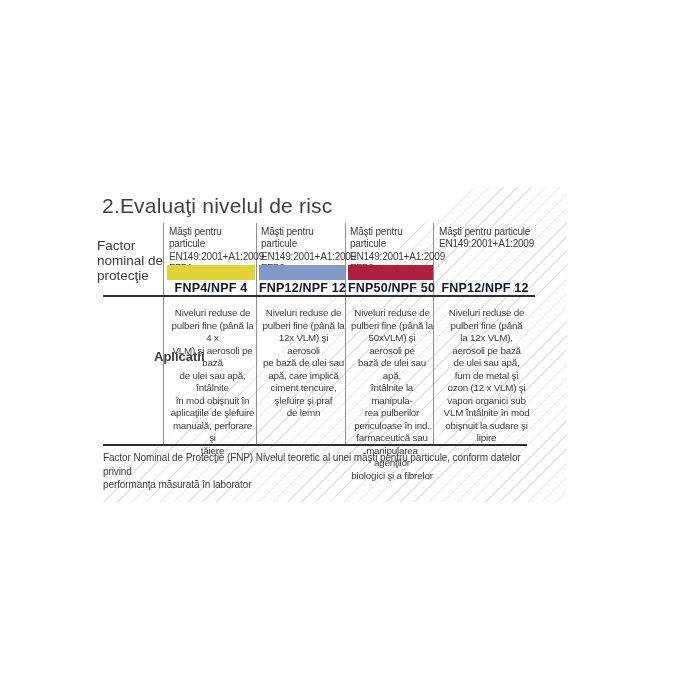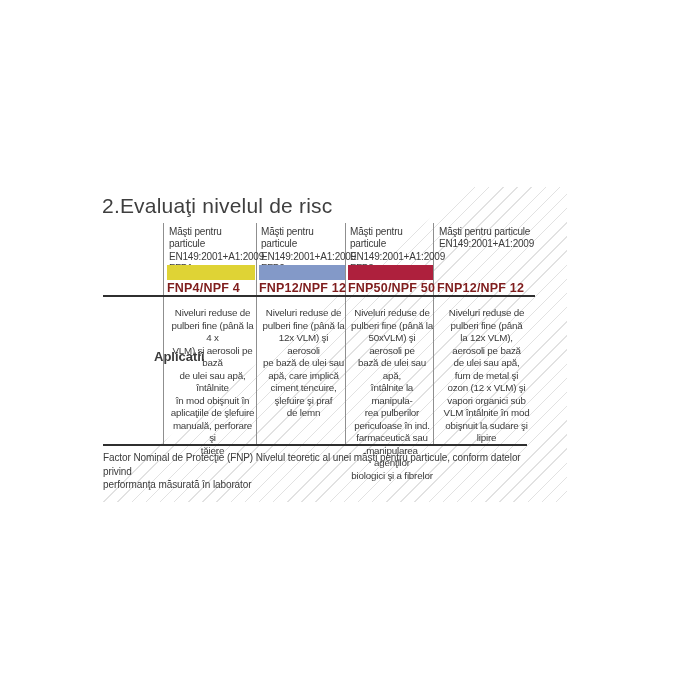--- a/index.html
+++ b/index.html
@@ -33,41 +33,44 @@
   .c1{left:259px;width:86px;}
   .c2{left:348px;width:85px;}
   .c3{left:437px;width:96px;}
   .colheader{
     position:absolute;left:2px;top:0;right:0;
     font-size:10px;line-height:12.3px;white-space:pre-line;letter-spacing:-0.2px;
   }
   .bar{position:absolute;left:0;top:39px;width:100%;height:15px;}
   .fnp{
     position:absolute;left:0;top:55px;width:100%;
-    font-size:12.5px;font-weight:700;text-align:left;letter-spacing:0.2px;color:#7f1d1d;
+    font-size:12.5px;font-weight:700;text-align:center;letter-spacing:0.2px;color:#0f172a;
     white-space:nowrap;
   }
   .app{
     position:absolute;left:3px;top:81px;right:0;
     font-size:9.8px;line-height:12.5px;white-space:pre-line;letter-spacing:-0.2px;text-align:center;
   }
   .footnote{
     position:absolute;left:103px;top:451px;width:420px;
     font-size:10px;line-height:13.5px;white-space:pre-line;letter-spacing:-0.1px;
   }
 </style>
 </head>
 <body>
 
 <div id="canvas">
 
   <div class="hatch"></div>
 
   <h1 class="title">2.Evaluaţi nivelul de risc</h1>
 
+  <div class="rowlabel factor">Factor
+nominal de
+protecţie</div>
   <div class="rowlabel aplicatii">Aplicatii</div>
 
   <div class="vline v0"></div>
   <div class="vline v1"></div>
   <div class="vline v2"></div>
   <div class="vline v3"></div>
 
   <div class="hrule hrule-top"></div>
   <div class="hrule hrule-bottom"></div>
 

